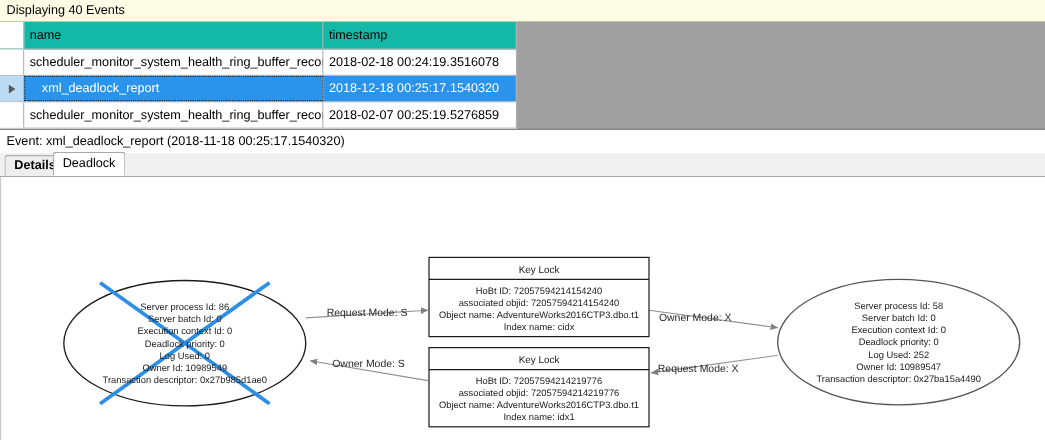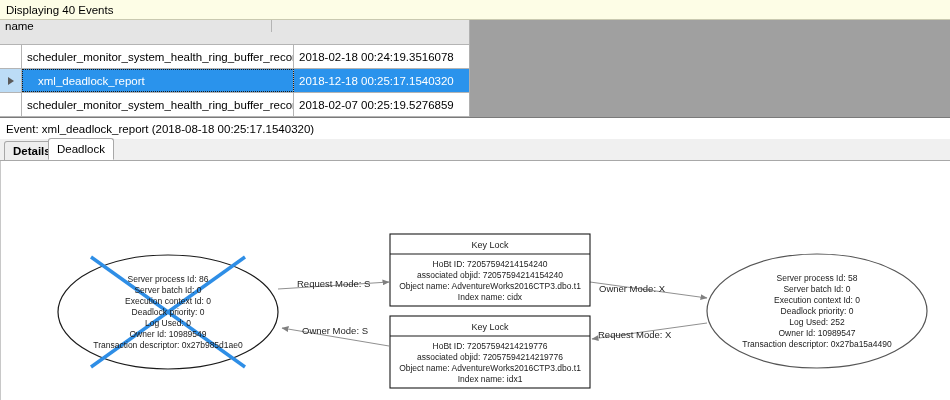--- a/index.html
+++ b/index.html
@@ -30,21 +30,21 @@
     background: #a0a0a0;
     border-bottom: 1px solid #7a7a7a;
     overflow: hidden;
   }
   .grid {
     position: absolute; left: 0; top: 0; width: 470px; height: 98px;
     background: #ffffff;
     border-right: 1px solid #b0b0b0;
   }
   .grow { display: flex; height: 24px; border-bottom: 1px solid #b4b4b4; }
-  .grow.header { height: 25px; background: #e5e5e5; flex-direction: column; }
+  .grow.header { height: 25px; background: #14b8a6; }
   .gcell {
     display: flex; align-items: center;
     padding-left: 5px;
     border-right: 1px solid #b4b4b4;
     overflow: hidden; white-space: nowrap;
     font-size: 11.5px;
   }
   .c-sel   { width: 22px; padding: 0; justify-content: center; background: #ffffff; }
   .c-name  { width: 272px; }
   .c-time  { width: 175px; border-right: none; }
@@ -114,20 +114,21 @@
   <div class="banner">
     <span>Displaying 40 Events</span>
   </div>
 
   <div class="grid-wrap">
     <div class="grid">
 
       <div class="grow header">
         <div class="gcell c-sel"></div>
         <div class="gcell c-name">name</div>
+        <div class="gcell c-time">timestamp</div>
       </div>
 
       <div class="grow">
         <div class="gcell c-sel"></div>
         <div class="gcell c-name">scheduler_monitor_system_health_ring_buffer_recorded</div>
         <div class="gcell c-time">2018-02-18 00:24:19.3516078</div>
       </div>
 
       <div class="grow selected">
         <div class="gcell c-sel">
@@ -140,21 +141,21 @@
       <div class="grow">
         <div class="gcell c-sel"></div>
         <div class="gcell c-name">scheduler_monitor_system_health_ring_buffer_recorded</div>
         <div class="gcell c-time">2018-02-07 00:25:19.5276859</div>
       </div>
 
     </div>
   </div>
 
   <div class="event-line">
-    <span>Event: xml_deadlock_report (2018-08-18 00:25:17.1540320)</span>
+    <span>Event: xml_deadlock_report (2018-11-18 00:25:17.1540320)</span>
   </div>
 
   <div class="tabbar">
     <div class="tab" id="tab-details">
       <span>Details</span>
     </div>
     <div class="tab active" id="tab-deadlock">
       <span>Deadlock</span>
     </div>
   </div>

